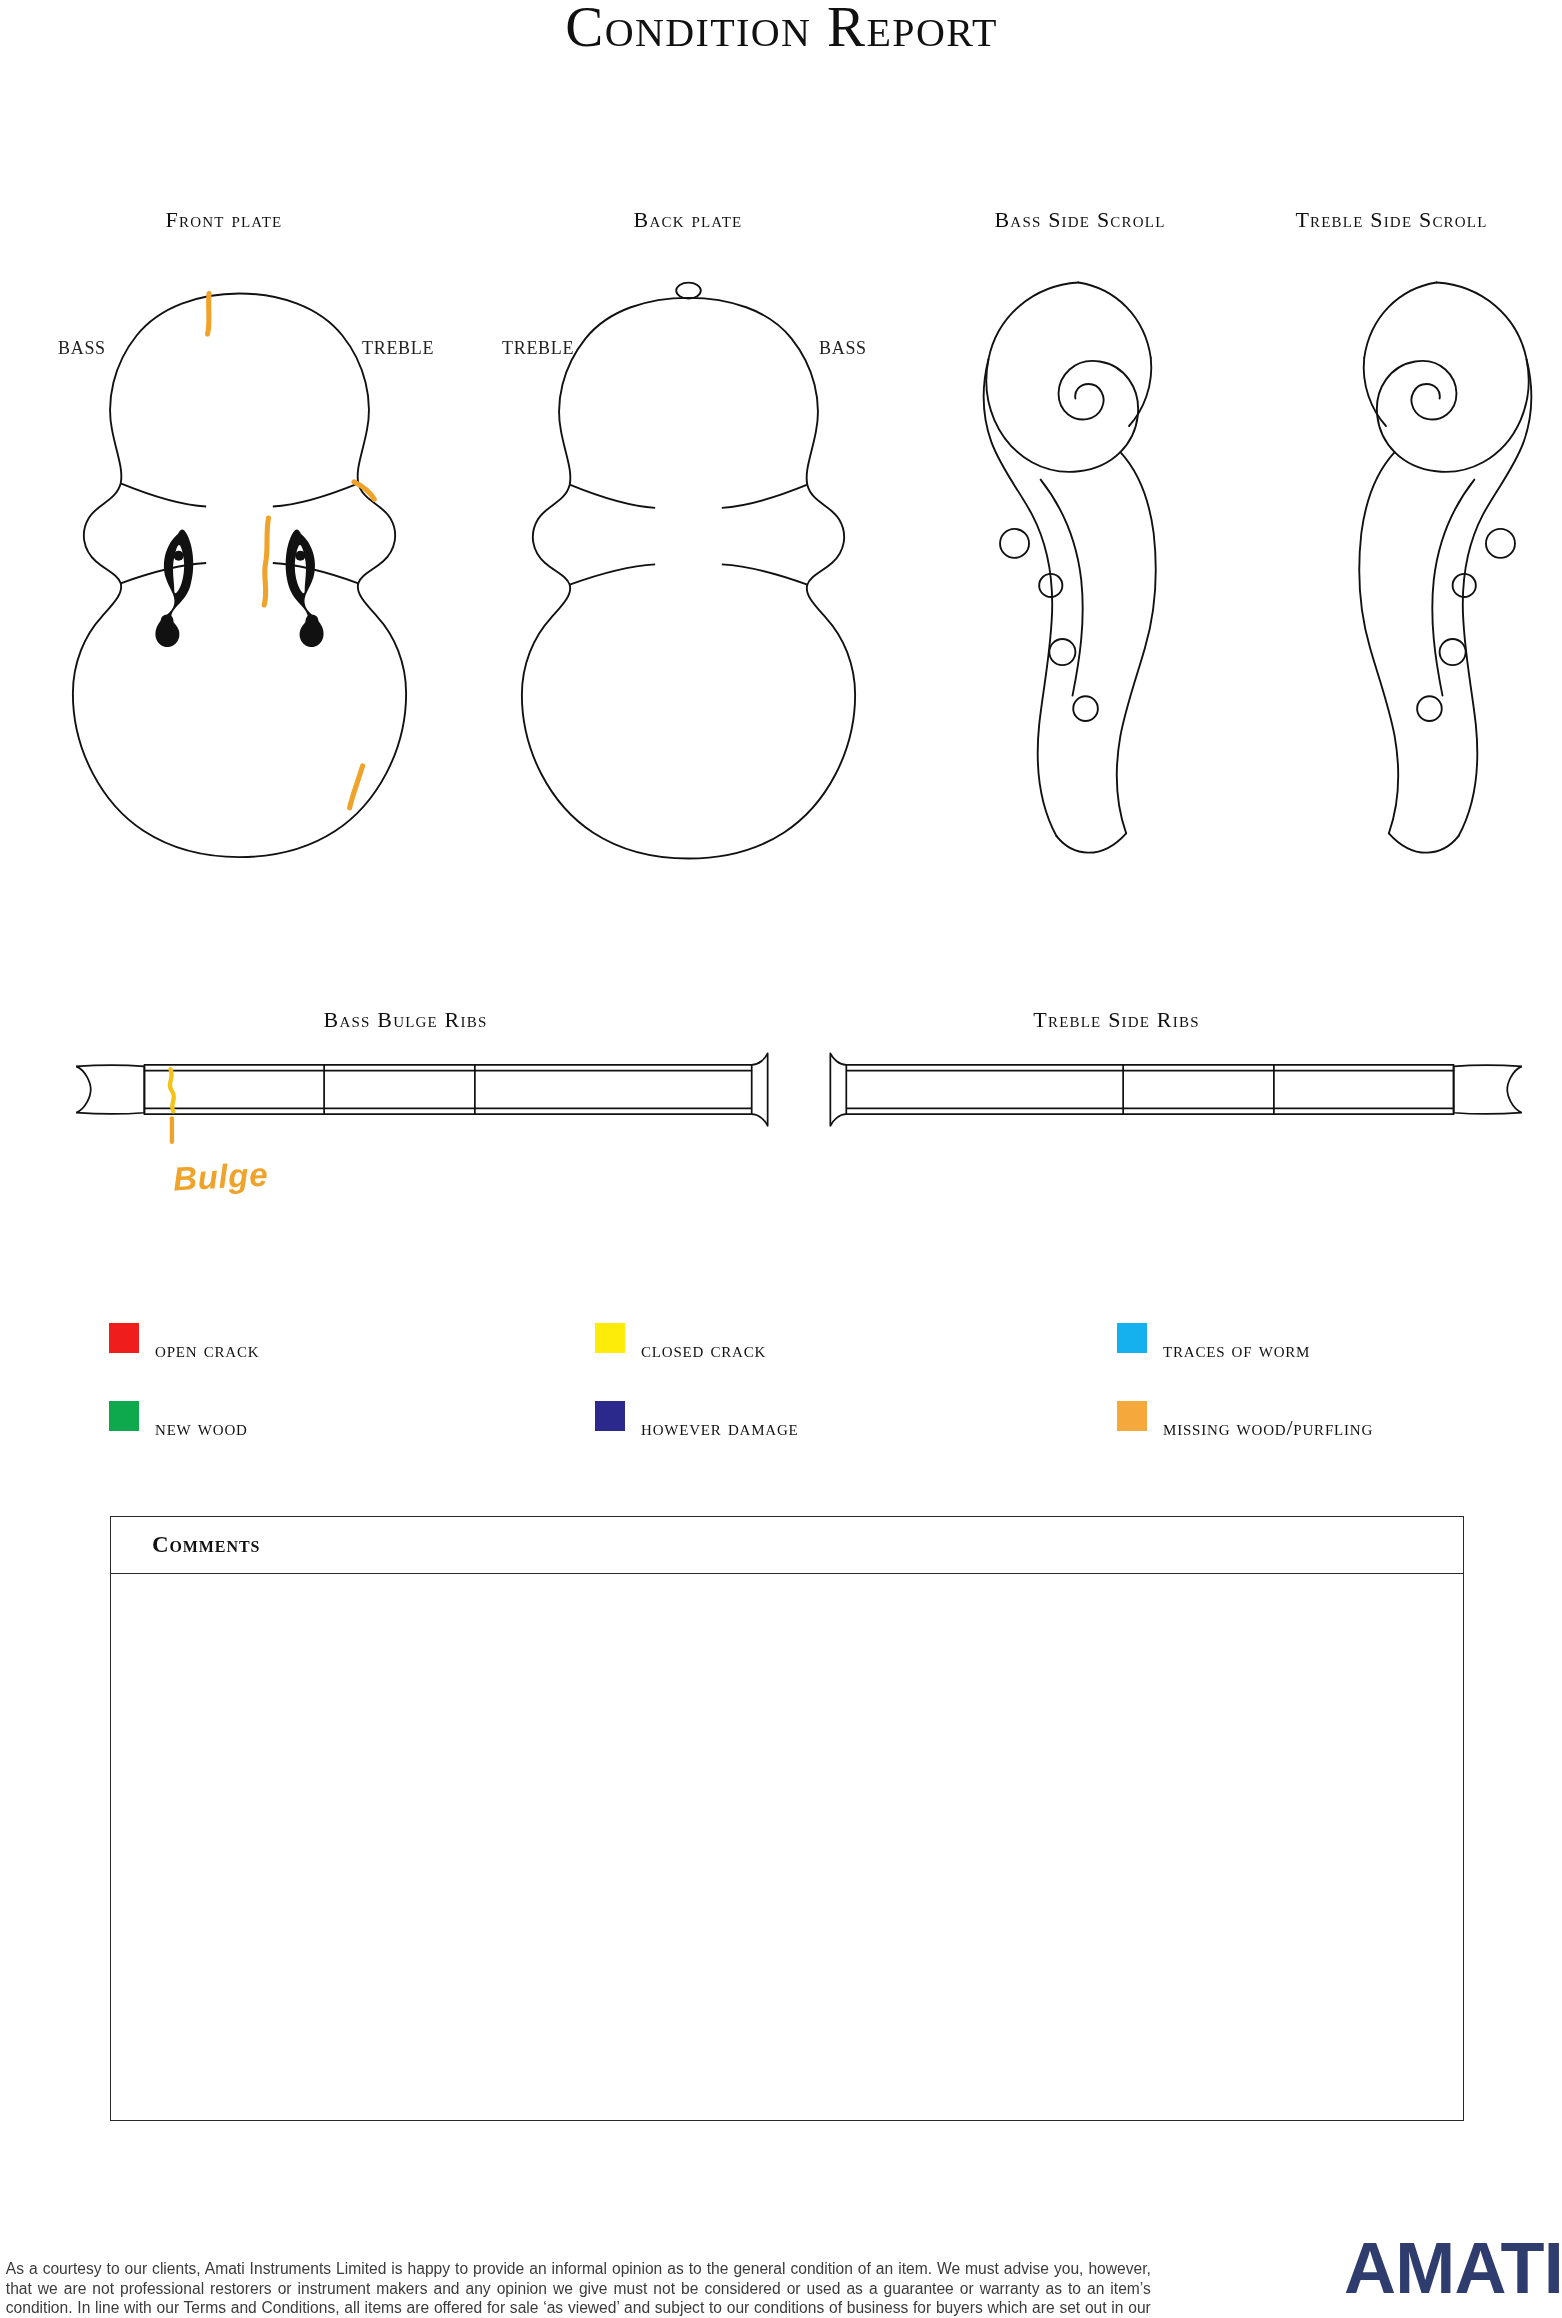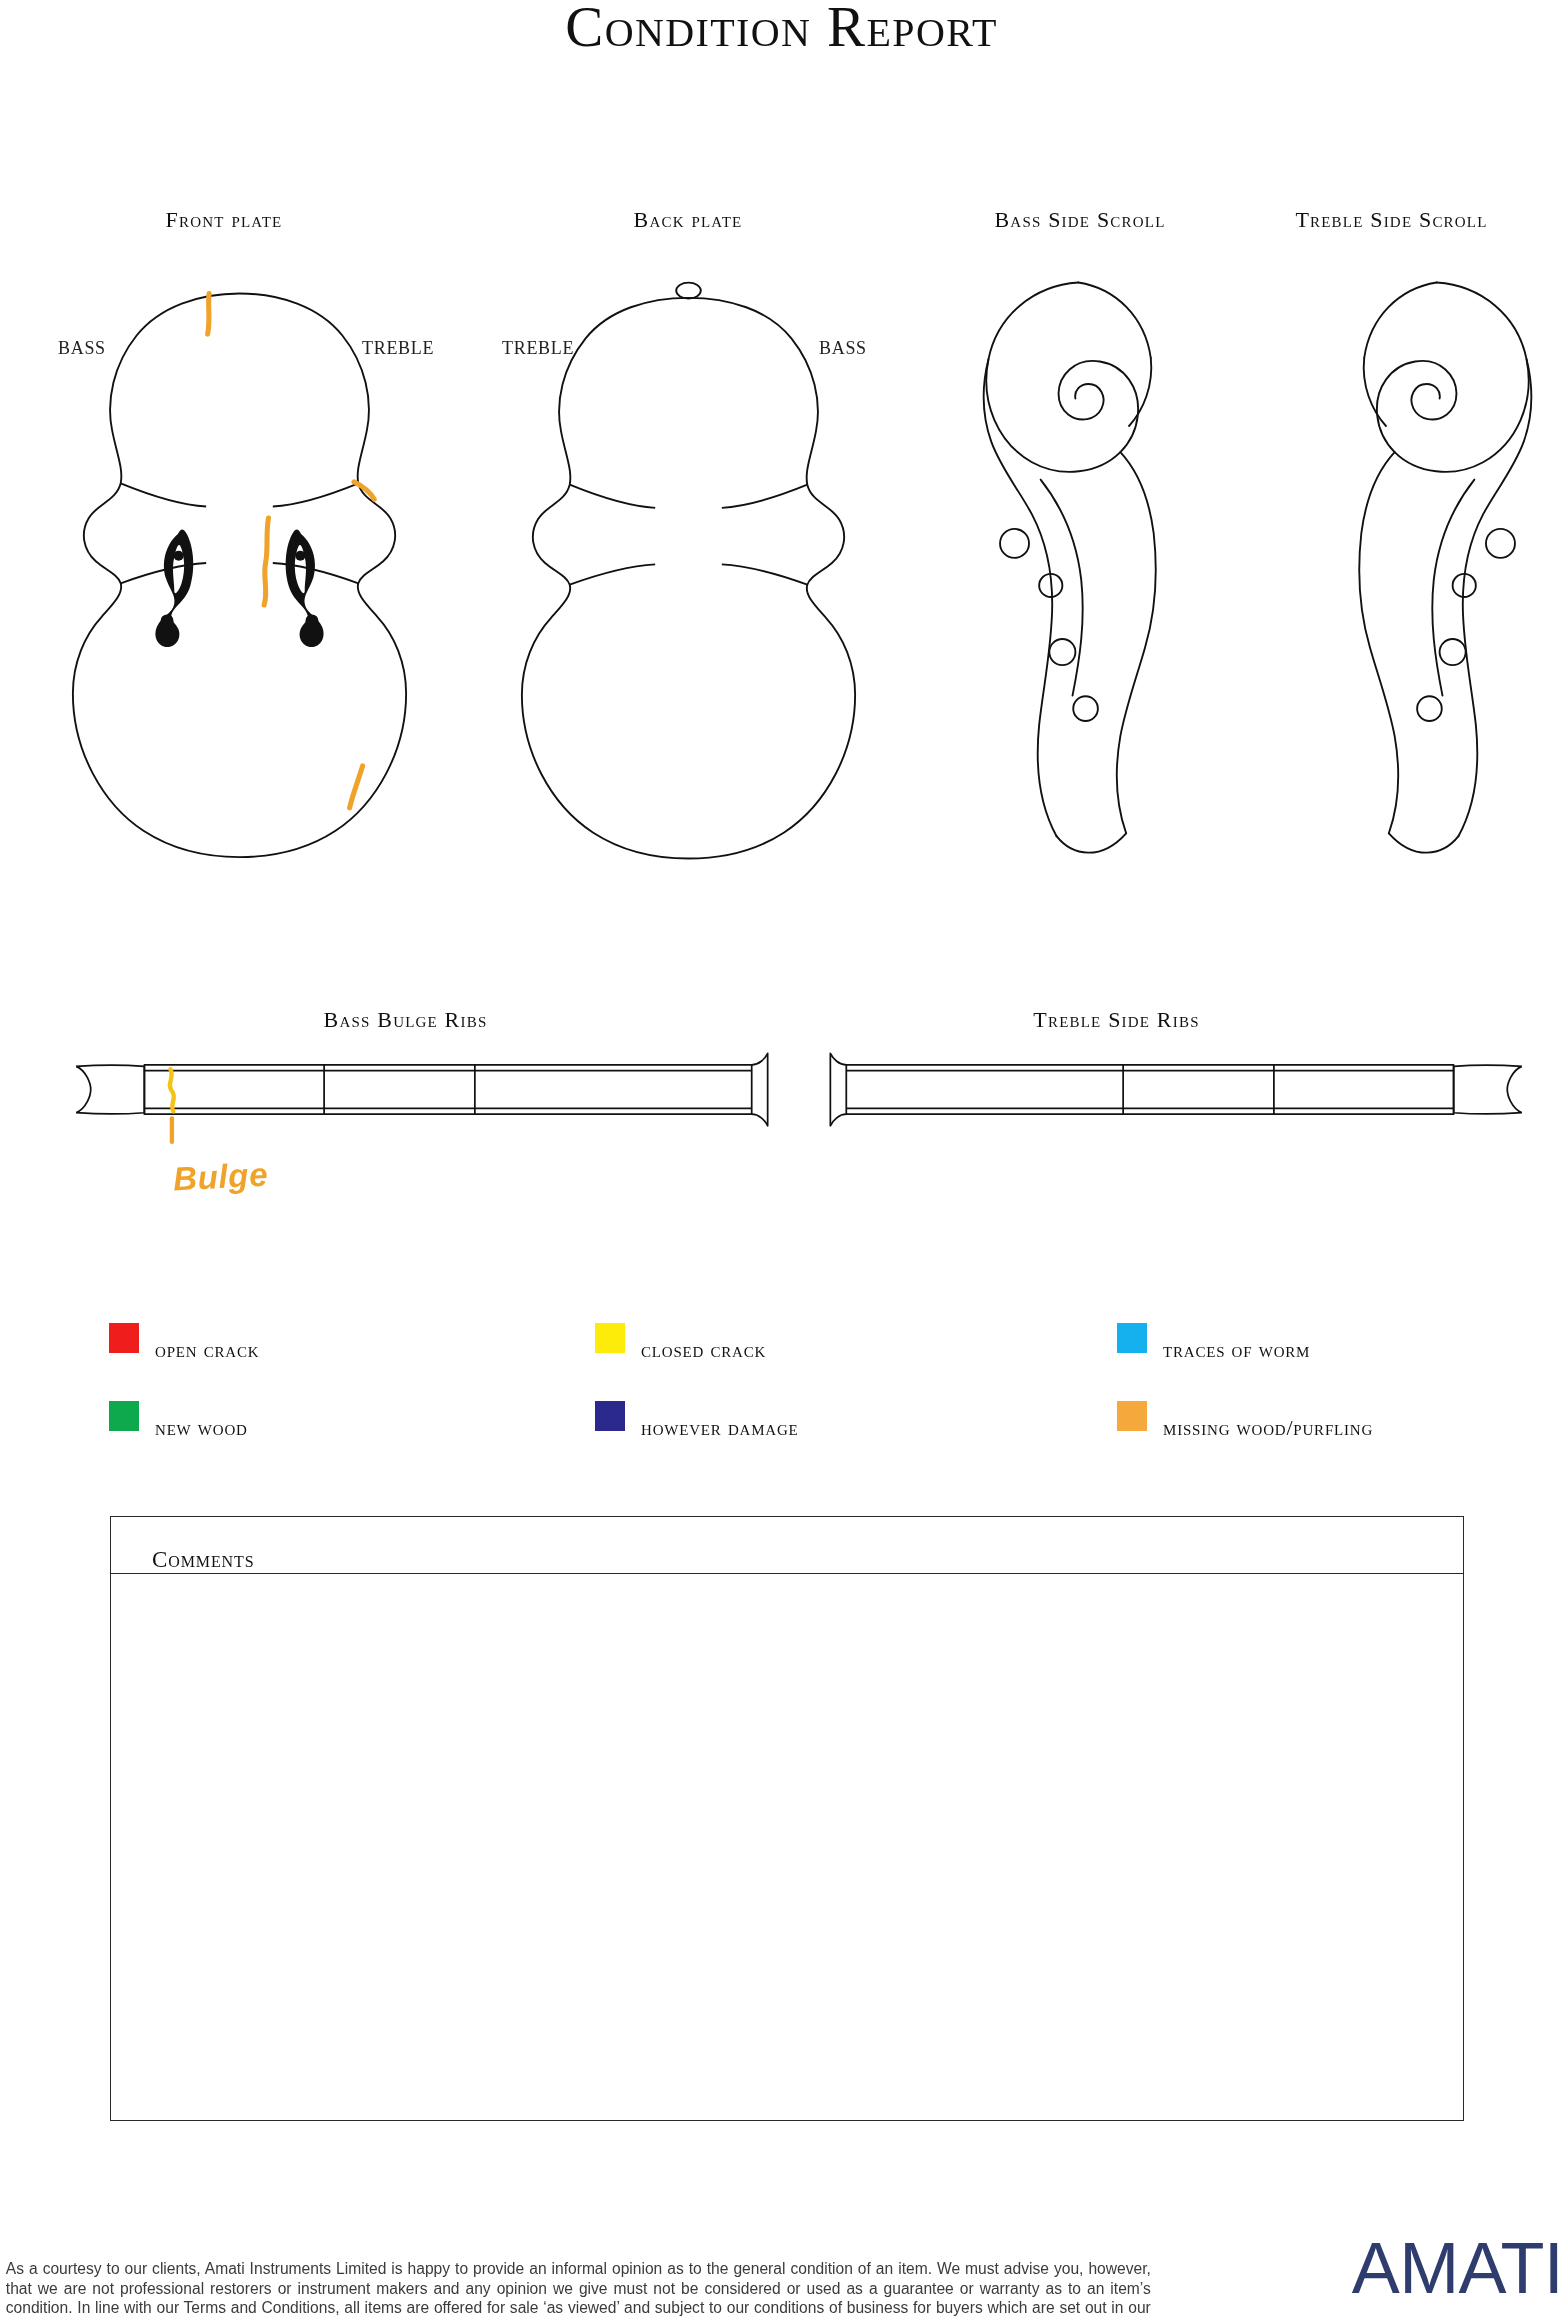--- a/index.html
+++ b/index.html
@@ -102,22 +102,23 @@
     width: 1354px;
     height: 605px;
     border: 1.4px solid #2a2a2a;
     box-sizing: border-box;
   }
   .comments-header {
     height: 57px;
     border-bottom: 1.4px solid #2a2a2a;
     box-sizing: border-box;
     display: flex;
-    align-items: flex-end;
+    align-items: center;
     padding-left: 41px;
+    font-weight: bold;
   }
   .comments-header span {
     font-variant: small-caps;
     font-size: 23px;
     letter-spacing: 0.9px;
     color: #111;
   }
   .comments-area {
     width: 100%;
     height: calc(100% - 57px);
@@ -147,21 +148,21 @@
   }
   .amati-logo {
     position: absolute;
     right: 0px;
     top: 2232px;
     font-family: "Liberation Sans", sans-serif;
     font-size: 72px;
     letter-spacing: -0.7px;
     color: #2f3d6e;
     line-height: 1;
-    font-weight: 400;
+    font-weight: 700;
     margin-left: 22px;
   }
 
   
   .bulge-note {
     position: absolute;
     left: 173px;
     top: 1158px;
     font-family: "Liberation Sans", sans-serif;
     font-weight: bold;

